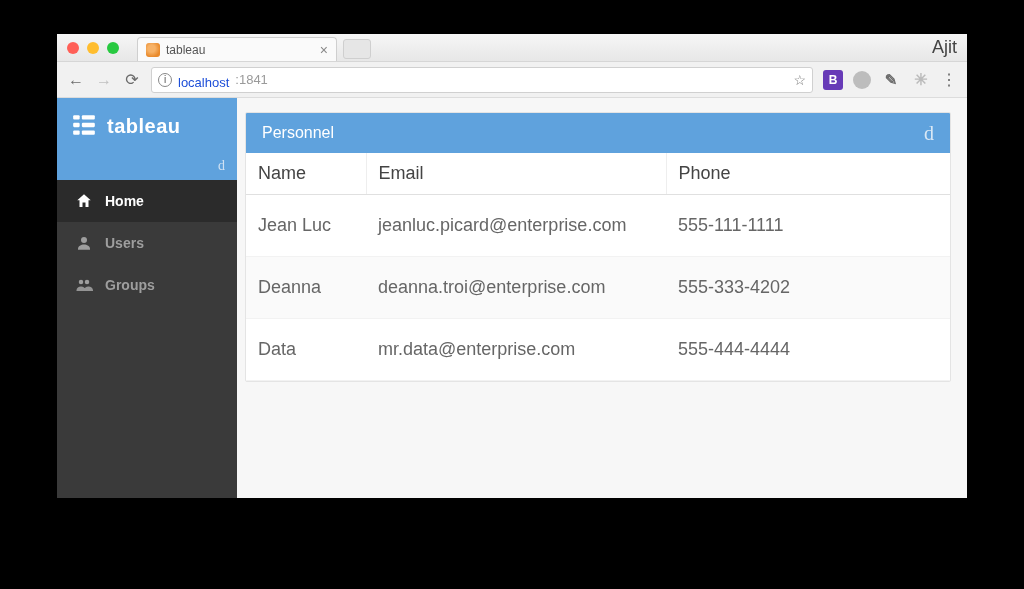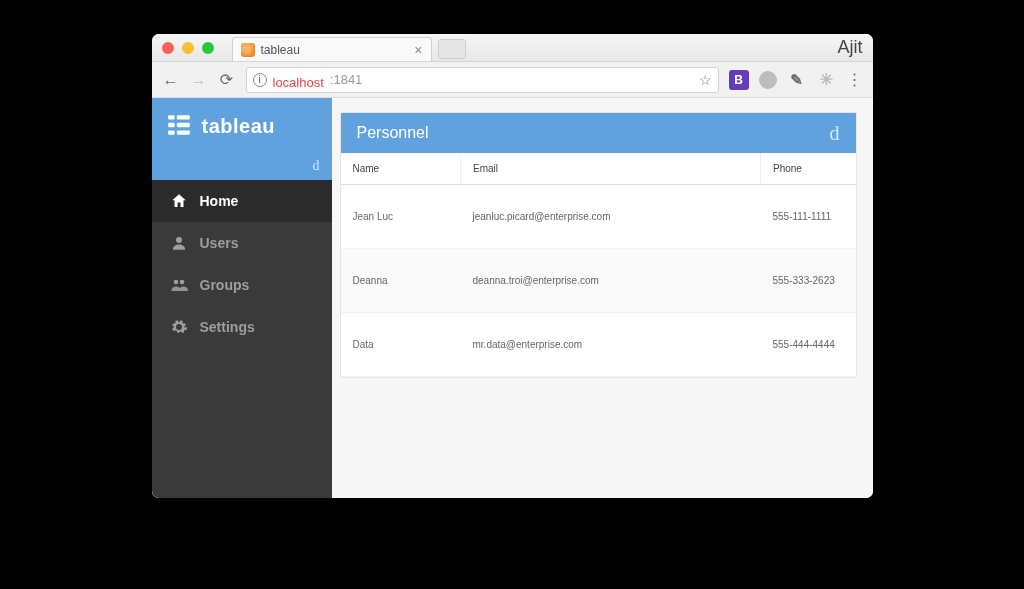--- a/index.html
+++ b/index.html
@@ -7,23 +7,23 @@
   body {
     background: #000;
     font-family: -apple-system, "Helvetica Neue", Arial, sans-serif;
     font-size: 13px;
     color: #333;
     display: flex;
     align-items: flex-start;
     justify-content: center;
   }
   .window {
-    width: 721px;
+    width: 910px;
     margin-top: 34px;
-    border-radius: 7px;
+    border-radius: 0;
     overflow: hidden;
     box-shadow: 0 20px 60px rgba(0,0,0,0.6);
     background: #fff;
   }
   
   .titlebar {
     height: 28px;
     background: linear-gradient(#f6f6f6,#e7e7e7);
     display: flex;
     align-items: center;
@@ -77,21 +77,21 @@
     background:#fff;
     border:1px solid #d0d0d0;
     border-radius:3px;
     display:flex;
     align-items:center;
     padding:0 6px;
     gap:6px;
     font-size:13px;
   }
   .urlbox .info { width:14px;height:14px;border:1px solid #888;border-radius:50%;display:flex;align-items:center;justify-content:center;font-size:10px;color:#555;}
-  .urlbox .host { color:#ef4444;margin-top:6px; }
+  .urlbox .host { color:#1d4ed8;margin-top:6px; }
   .urlbox .port { color:#9a9a9a;text-align:right; }
   .urlbox .star { margin-left:auto; color:#777; font-size:14px;}
   .ext { width:20px;height:20px;display:flex;align-items:center;justify-content:center;border-radius:3px;font-weight:bold;font-size:12px;}
   .ext.b { background:#673ab7;color:#fff;}
   .ext.gray { background:#bdbdbd;color:#fff; width:18px;height:18px;border-radius:50%;}
   .ext.dropper { color:#6b6b6b; font-size:15px; }
   .ext.snow { color:#bbb; font-size:16px; }
   .menu3 { color:#6b6b6b; font-size:16px; }
 
   
@@ -127,28 +127,28 @@
   .navitem svg { width:18px; height:18px; fill: currentColor; }
 
   .content { flex:1; padding:14px 16px 16px 8px; }
   .panel { background:#fff; border:1px solid #e4e4e4; border-radius:2px; overflow:hidden; }
   .panel-header {
     background:#5fa2dd; color:#fff; height:40px;
     display:flex; align-items:center; padding:0 16px;
     font-size:16px;
   }
   .panel-header .ph-right { margin-left:auto; font-family: Georgia, serif; color:#d9e8f5; font-size:20px; }
-  table.grid { width:100%; border-collapse:collapse; font-size:10px; }
+  table.grid { width:100%; border-collapse:collapse; font-size:18px; }
   table.grid thead th {
     text-align:left; font-weight:500; color:#444;
     padding:10px 12px; border-bottom:1px solid #e0e0e0; border-right:1px solid #eee;
     background:#fff;
   }
   table.grid thead th:last-child { border-right:none; }
-  table.grid tbody td { padding:26px 12px; color:#666; border-bottom:1px solid #f2f2f2;}
+  table.grid tbody td { padding:20px 12px; color:#666; border-bottom:1px solid #f2f2f2;}
   table.grid tbody tr:nth-child(even) td { background:#fafafa; }
   table.grid th:nth-child(1), table.grid td:nth-child(1){ width:120px; }
   table.grid th:nth-child(2), table.grid td:nth-child(2){ width:300px; }
 </style>
 </head>
 <body>
 
 <div class="window">
 
   <div class="titlebar">
@@ -218,26 +218,20 @@
           <span>Users</span>
         </div>
         <div class="navitem">
           <svg viewBox="0 0 24 24">
               <circle cx="8" cy="8" r="3"></circle>
               <circle cx="16" cy="8" r="3"></circle>
               <path d="M2 19c0-3 3-5 6-5s6 2 6 5v1H2zM12 19c0-3 3-5 6-5s6 2 6 5v1H12z" opacity="0.9"></path>
             </svg>
           <span>Groups</span>
         </div>
-        <div class="navitem">
-          <svg viewBox="0 0 24 24">
-              <path d="M12 8a4 4 0 100 8 4 4 0 000-8zm9 4l2 1-1 3-2-0.5a8 8 0 01-1.5 1.5l0.5 2-3 1-1-2a8 8 0 01-2 0l-1 2-3-1 0.5-2A8 8 0 016 16.5L4 17l-1-3 2-1a8 8 0 010-2l-2-1 1-3 2 0.5A8 8 0 017.5 6L7 4l3-1 1 2a8 8 0 012 0l1-2 3 1-0.5 2A8 8 0 0118 7.5l2-0.5 1 3-2 1a8 8 0 010 2z"></path>
-            </svg>
-          <span>Settings</span>
-        </div>
       </nav>
     </aside>
 
     <main class="content">
       <div class="panel">
         <div class="panel-header">
           <span>Personnel</span>
           <span class="ph-right">d</span>
         </div>
         <table class="grid">
@@ -250,21 +244,21 @@
           </thead>
           <tbody>
             <tr>
               <td>Jean Luc</td>
               <td>jeanluc.picard@enterprise.com</td>
               <td>555-111-1111</td>
             </tr>
             <tr>
               <td>Deanna</td>
               <td>deanna.troi@enterprise.com</td>
-              <td>555-333-2623</td>
+              <td>555-333-4202</td>
             </tr>
             <tr>
               <td>Data</td>
               <td>mr.data@enterprise.com</td>
               <td>555-444-4444</td>
             </tr>
           </tbody>
         </table>
       </div>
     </main>

